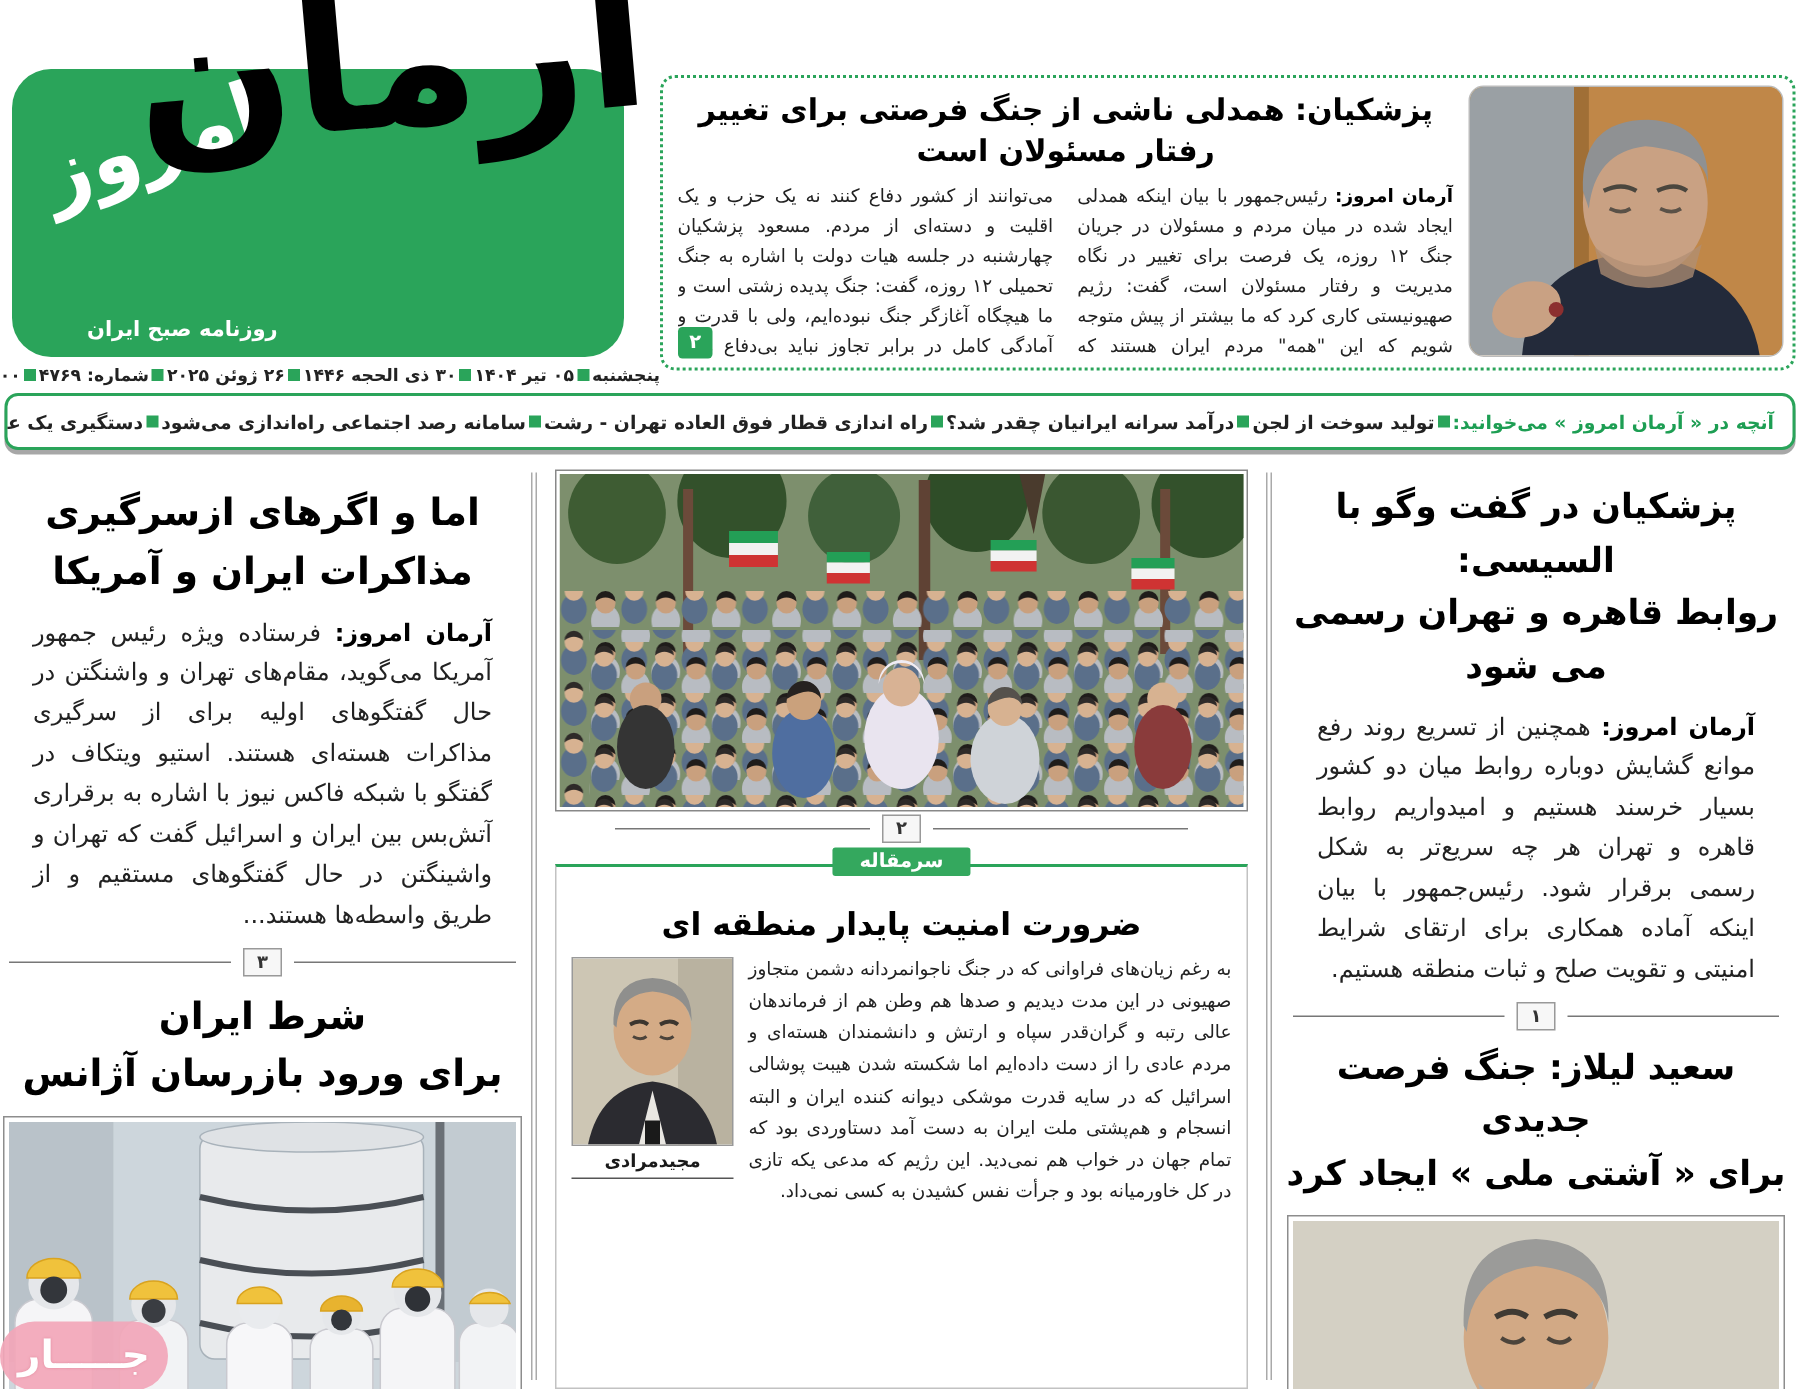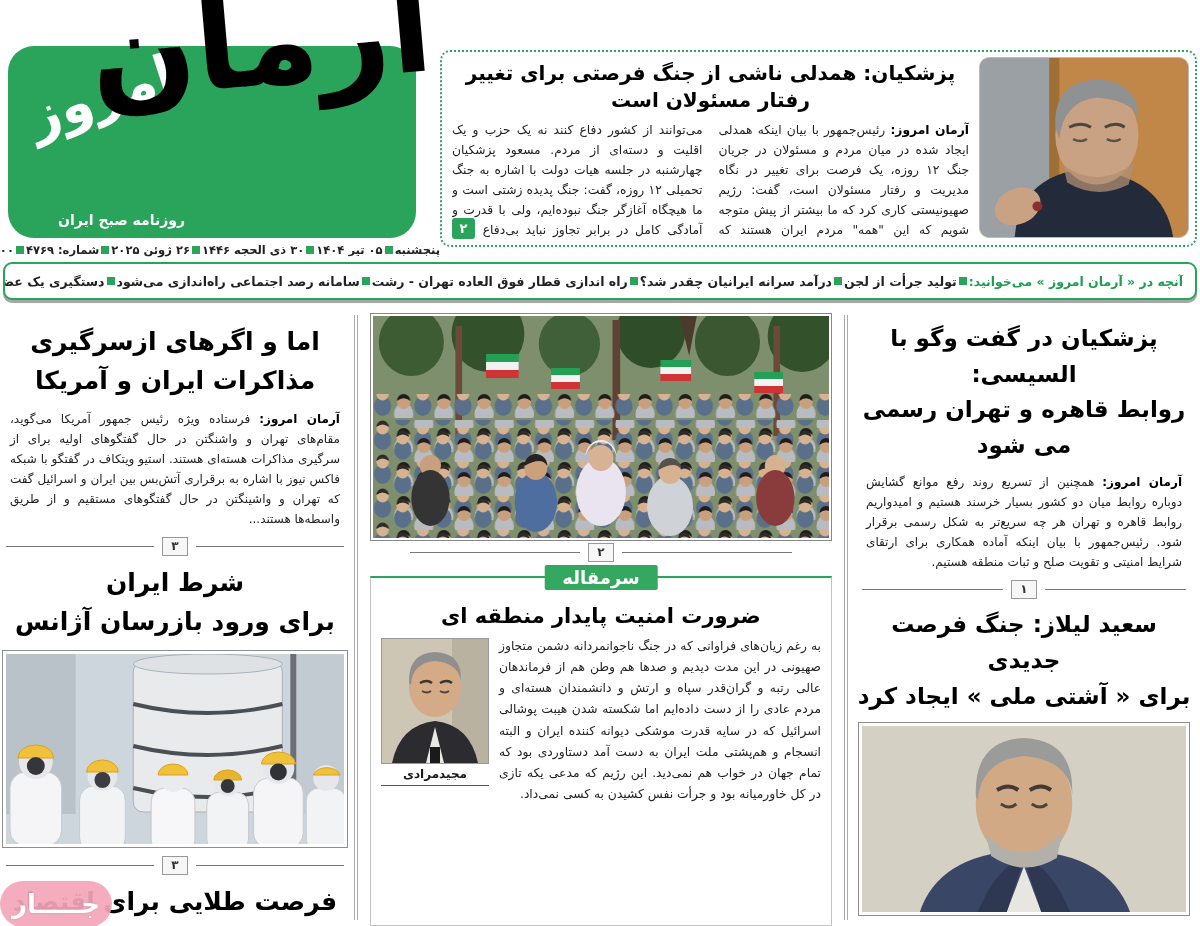--- a/index.html
+++ b/index.html
@@ -33,34 +33,34 @@
   
   .content{position:absolute;top:309px;left:0;right:0;bottom:0;display:flex;}
   .vline{width:4px;border-right:1px solid #aaa;border-left:1px solid #aaa;margin:6px 2px;}
   .col{overflow:hidden;}
   .col-right{width:350px;padding:8px 8px 0 6px;}
   .col-center{flex:1;padding:4px 10px 0;display:flex;flex-direction:column;}
   .col-left{width:352px;padding:10px 2px 13px 0;position:relative;}
   h2.art{font-size:23px;font-weight:bold;text-align:center;line-height:1.55;margin:4px 0 8px;color:#000;}
   h2.art span{display:block;}
   .col-left h2.art{font-size:25px;}
-  .body-text{font-size:12px;line-height:1.68;text-align:justify;color:#222;padding:0 6px;margin:0 4px 6px;}
+  .body-text{font-size:16px;line-height:1.68;text-align:justify;color:#222;padding:0 6px;margin:0 16px 6px;}
   .body-text b{color:#000;}
   .pgref{display:flex;align-items:center;margin:8px 6px;}
   .pgref::before,.pgref::after{content:"";flex:1;border-top:1px solid #777;}
   .pgref .num{margin:0 8px;border:1px solid #999;background:#f7f7f7;padding:0 8px;font-size:12px;font-weight:bold;color:#333;line-height:17px;}
   .photo-frame{border:1px solid #8d8d8d;background:#fff;padding:3px;margin:6px 2px 8px;}
   .photo-frame svg{display:block;width:100%;}
   
   .center-photo{border:1px solid #888;padding:2px;background:#fff;}
   .center-photo svg{display:block;width:100%;height:222px;}
   h1.center-head{font-size:35px;font-weight:bold;text-align:center;line-height:1.7;margin:8px 0 2px;color:#000;}
   h1.center-head span{display:block;}
   .editorial{border:1px solid #c2c2c2;border-top:2px solid #2aa45a;position:relative;margin-top:14px;padding:14px 10px 6px;flex:1;}
-  .edit-tag{position:absolute;top:-13px;right:50%;transform:translateX(50%);background:#34a85e;color:#fff;font-size:18px;font-weight:bold;padding:2px 18px;border-radius:2px;text-align:center;}
+  .edit-tag{position:absolute;top:-13px;right:50%;transform:translateX(50%);background:#34a85e;color:#fff;font-size:13px;font-weight:bold;padding:2px 18px;border-radius:2px;text-align:center;}
   .edit-head{font-size:21px;font-weight:bold;text-align:center;margin:12px 0 8px;color:#000;}
   .edit-fig{float:left;width:108px;margin:2px 10px 4px 0;}
   .edit-fig .pic{border:1px solid #999;}
   .edit-fig svg{display:block;width:100%;height:124px;}
   .edit-fig .cap{font-size:12px;font-weight:bold;text-align:center;border-bottom:1px solid #555;padding:3px 0 4px;}
   .edit-body{font-size:12.3px;line-height:1.72;text-align:justify;margin:0;color:#222;}
   
   .watermark{position:absolute;left:0;top:572px;width:112px;height:46px;background:rgba(242,166,184,.92);display:flex;align-items:center;justify-content:center;z-index:5;border-radius:23px;}
   .watermark .wm-text{color:#fff;font-size:26px;font-weight:bold;text-shadow:0 0 2px #e2899d;}
   .watermark::after{content:"";position:absolute;left:14px;bottom:-13px;border-left:14px solid transparent;border-right:4px solid transparent;border-top:14px solid rgba(242,166,184,.92);}
@@ -112,21 +112,21 @@
     <div class="lead-content">
       <div class="lead-headline">پزشکیان: همدلی ناشی از جنگ فرصتی برای تغییر رفتار مسئولان است</div>
       <div class="lead-body"><b>آرمان امروز:</b> <span>رئیس‌جمهور با بیان اینکه همدلی ایجاد شده در میان مردم و مسئولان در جریان جنگ ۱۲ روزه، یک فرصت برای تغییر در نگاه مدیریت و رفتار مسئولان است، گفت: رژیم صهیونیستی کاری کرد که ما بیشتر از پیش متوجه شویم که این "همه" مردم ایران هستند که می‌توانند از کشور دفاع کنند نه یک حزب و یک اقلیت و دسته‌ای از مردم. مسعود پزشکیان چهارشنبه در جلسه هیات دولت با اشاره به جنگ تحمیلی ۱۲ روزه، گفت: جنگ پدیده زشتی است و ما هیچگاه آغازگر جنگ نبوده‌ایم، ولی با قدرت و آمادگی کامل در برابر تجاوز نباید بی‌دفاع ماند. من از همین جا از تلاش همه عزیزان، از نیروهای نظامی، انتظامی، امنیتی، سپاه، ارتش و بسیج و اقشار مختلف مردم تشکر می‌کنم؛ این جنگ صفحه دیگری از رشادت و همدلی و همراهی را ایجاد کرد. وی با بیان اینکه دشمن با خیال خام خود روی همراهی مردمی حساب کرده بود، تصریح کرد...</span></div>
       <div class="lead-badge">۲</div>
     </div>
   </div>
 
   <div class="highlights">
     <span class="hl-lead">آنچه در « آرمان امروز » می‌خوانید:</span>
     <i class="sq"></i>
-      <span class="hl-item">تولید جرأت از لجن</span>
+      <span class="hl-item">تولید سوخت از لجن</span>
     <i class="sq"></i>
       <span class="hl-item">درآمد سرانه ایرانیان چقدر شد؟</span>
     <i class="sq"></i>
       <span class="hl-item">راه اندازی قطار فوق العاده تهران - رشت</span>
     <i class="sq"></i>
       <span class="hl-item">سامانه رصد اجتماعی راه‌اندازی می‌شود</span>
     <i class="sq"></i>
       <span class="hl-item">دستگیری یک عضو ارتش ایران در آمریکا!</span>
 
   </div>

